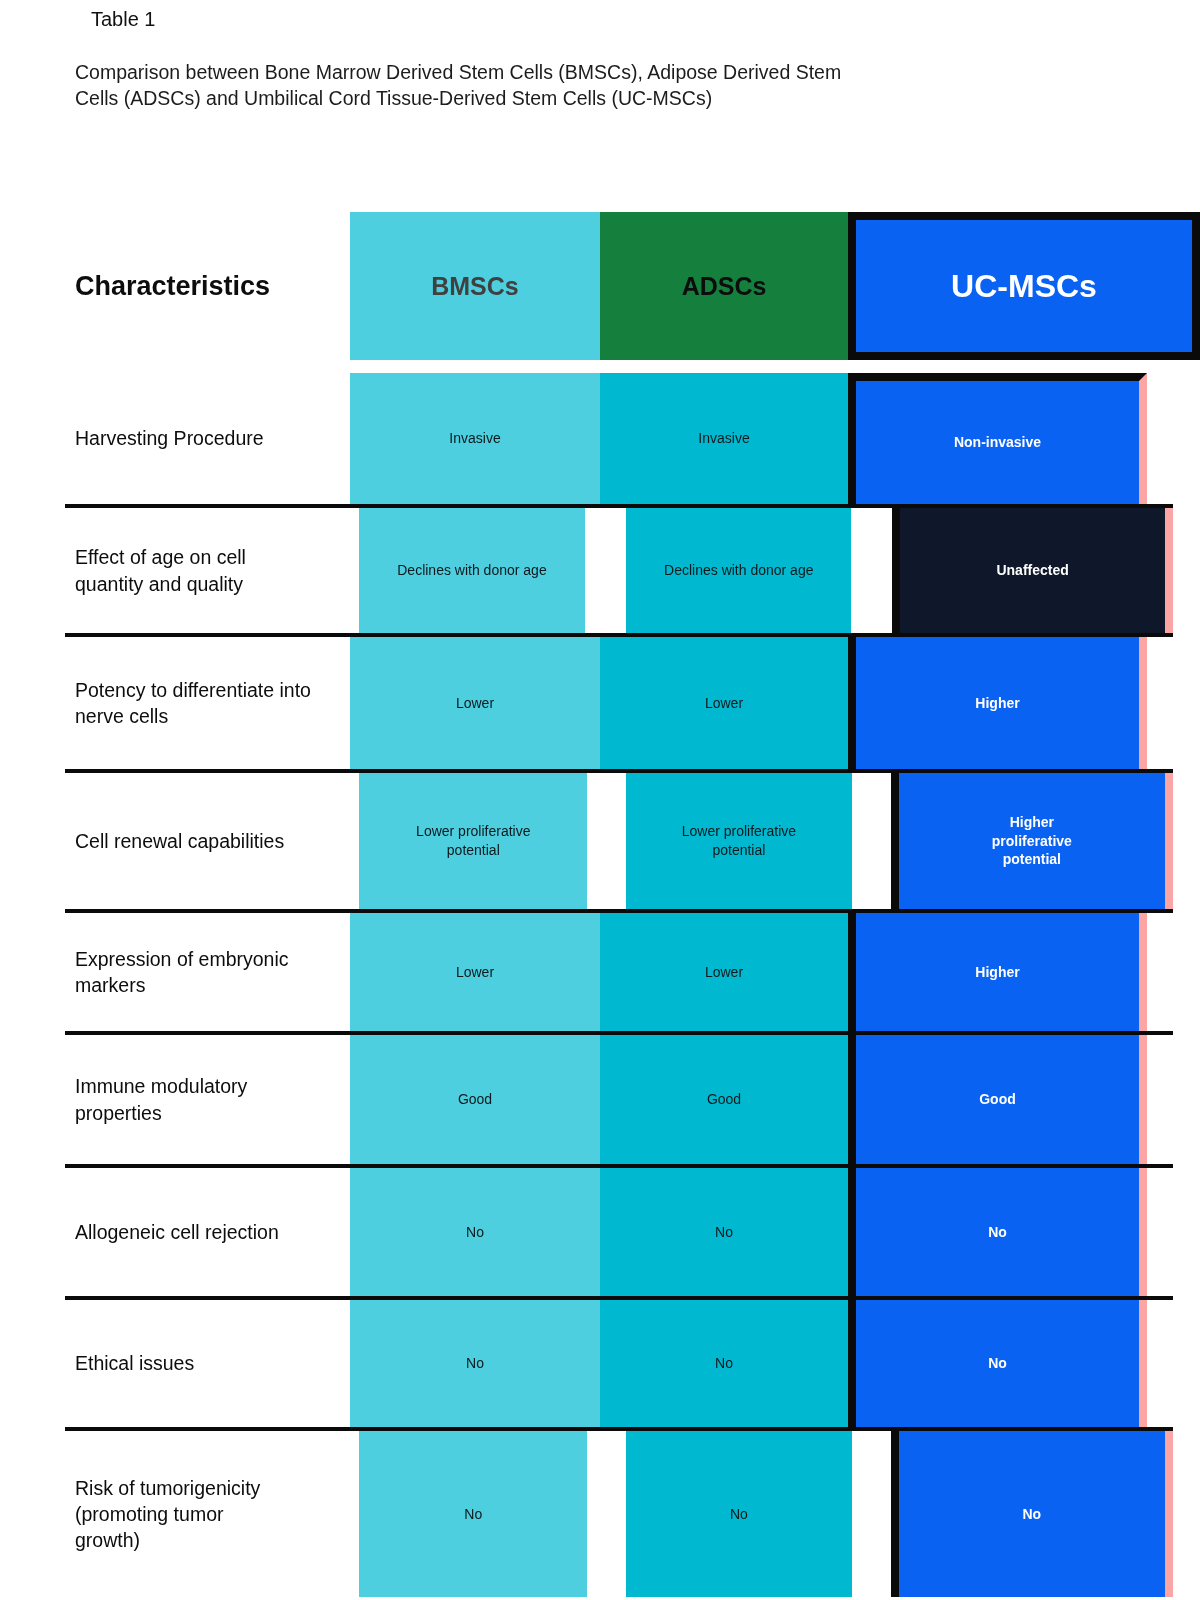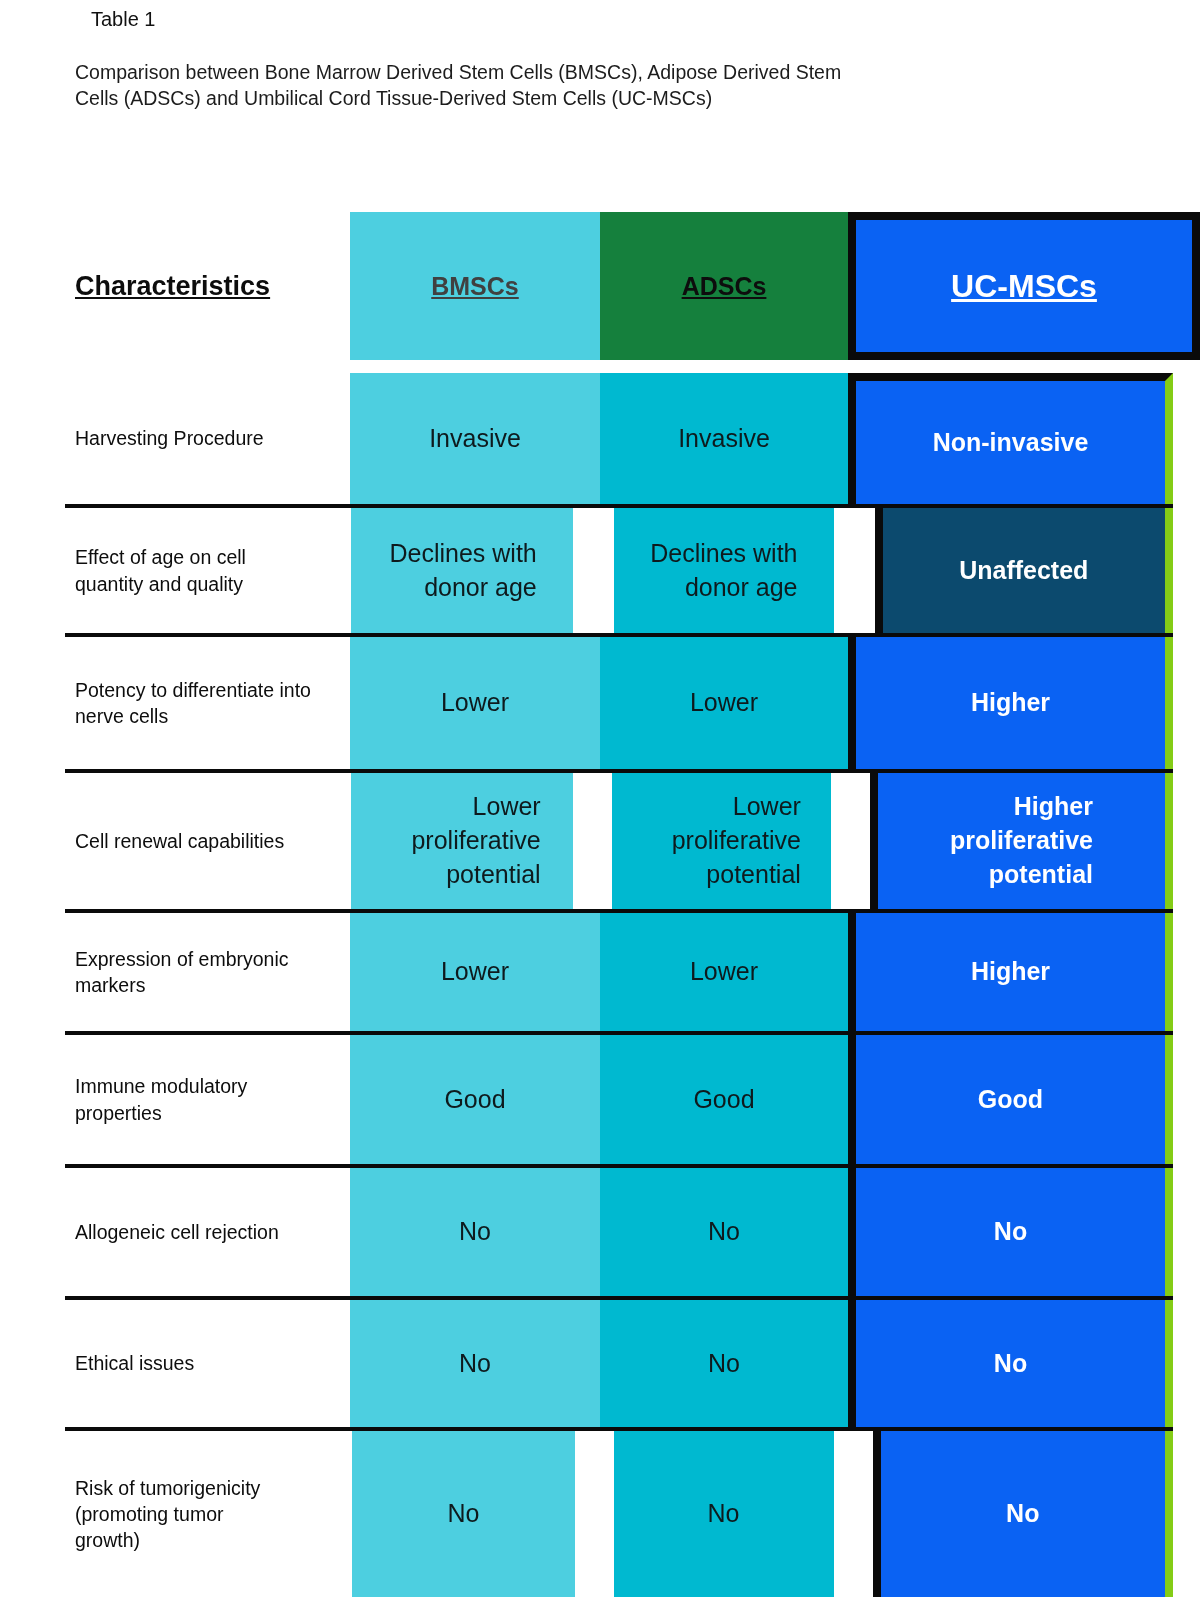--- a/index.html
+++ b/index.html
@@ -34,21 +34,21 @@
     color: #1c1c1c;
   }
 
   
   .thead {
     position: absolute;
     left: 65px;
     top: 212px;
     display: flex;
   }
-  .thead > div { box-sizing: border-box; height: 148px; text-decoration: underline; }
+  .thead > div { box-sizing: border-box; height: 148px; }
   .h-char {
     width: 285px;
     display: flex;
     align-items: center;
     padding-left: 10px;
     font-size: 27px;
     font-weight: 600;
     color: #0d0d0d;
   }
   .h-bm, .h-ad, .h-uc {
@@ -94,32 +94,32 @@
   .cell.char {
     width: 285px;
     padding: 0 28px 0 10px;
     font-size: 19.5px;
     font-weight: 500;
     color: #0d0d0d;
     text-align: left;
   }
   .cell.bm, .cell.ad, .cell.uc {
     justify-content: center;
-    text-align: right;
-    font-size: 25px;
+    text-align: center;
+    font-size: 14px;
   }
   .cell.bm { width: 250px; padding: 0 32px; font-weight: 500; color: #0e1a1d; }
   .cell.ad { width: 248px; padding: 0 30px; font-weight: 500; color: #0e1a1d; }
   .cell.uc {
-    width: 325px;
+    width: 299px;
     padding: 0 72px;
     font-weight: 600;
     color: #ffffff;
     border-left: 8px solid #0a0a0a;
-    border-right: 8px solid #84cc16;
+    border-right: 8px solid #fca5a5;
   }
   .trow.first .cell.uc { border-top: 8px solid #0a0a0a; }
   .narrow { padding: 0 36px !important; }
 </style>
 </head>
 <body>
 
 <div class="page">
 
   <div class="table1-label">Table 1</div>
@@ -138,21 +138,21 @@
       <div class="cell char">Harvesting Procedure</div>
       <div class="cell bm" style="background:#4DCFE0">Invasive</div>
       <div class="cell ad" style="background:#00B9D0">Invasive</div>
       <div class="cell uc" style="background:#0A62F3">Non-invasive</div>
     </div>
 
     <div class="trow r1">
       <div class="cell char">Effect of age on cell quantity and quality</div>
       <div class="cell bm narrow" style="background:#4DCFE0">Declines with donor age</div>
       <div class="cell ad narrow" style="background:#00B9D0">Declines with donor age</div>
-      <div class="cell uc" style="background:#0c4a6e">Unaffected</div>
+      <div class="cell uc" style="background:#0f172a">Unaffected</div>
     </div>
 
     <div class="trow r2">
       <div class="cell char">Potency to differentiate into nerve cells</div>
       <div class="cell bm" style="background:#4DCFE0">Lower</div>
       <div class="cell ad" style="background:#00B9D0">Lower</div>
       <div class="cell uc" style="background:#0A62F3">Higher</div>
     </div>
 
     <div class="trow r3">

